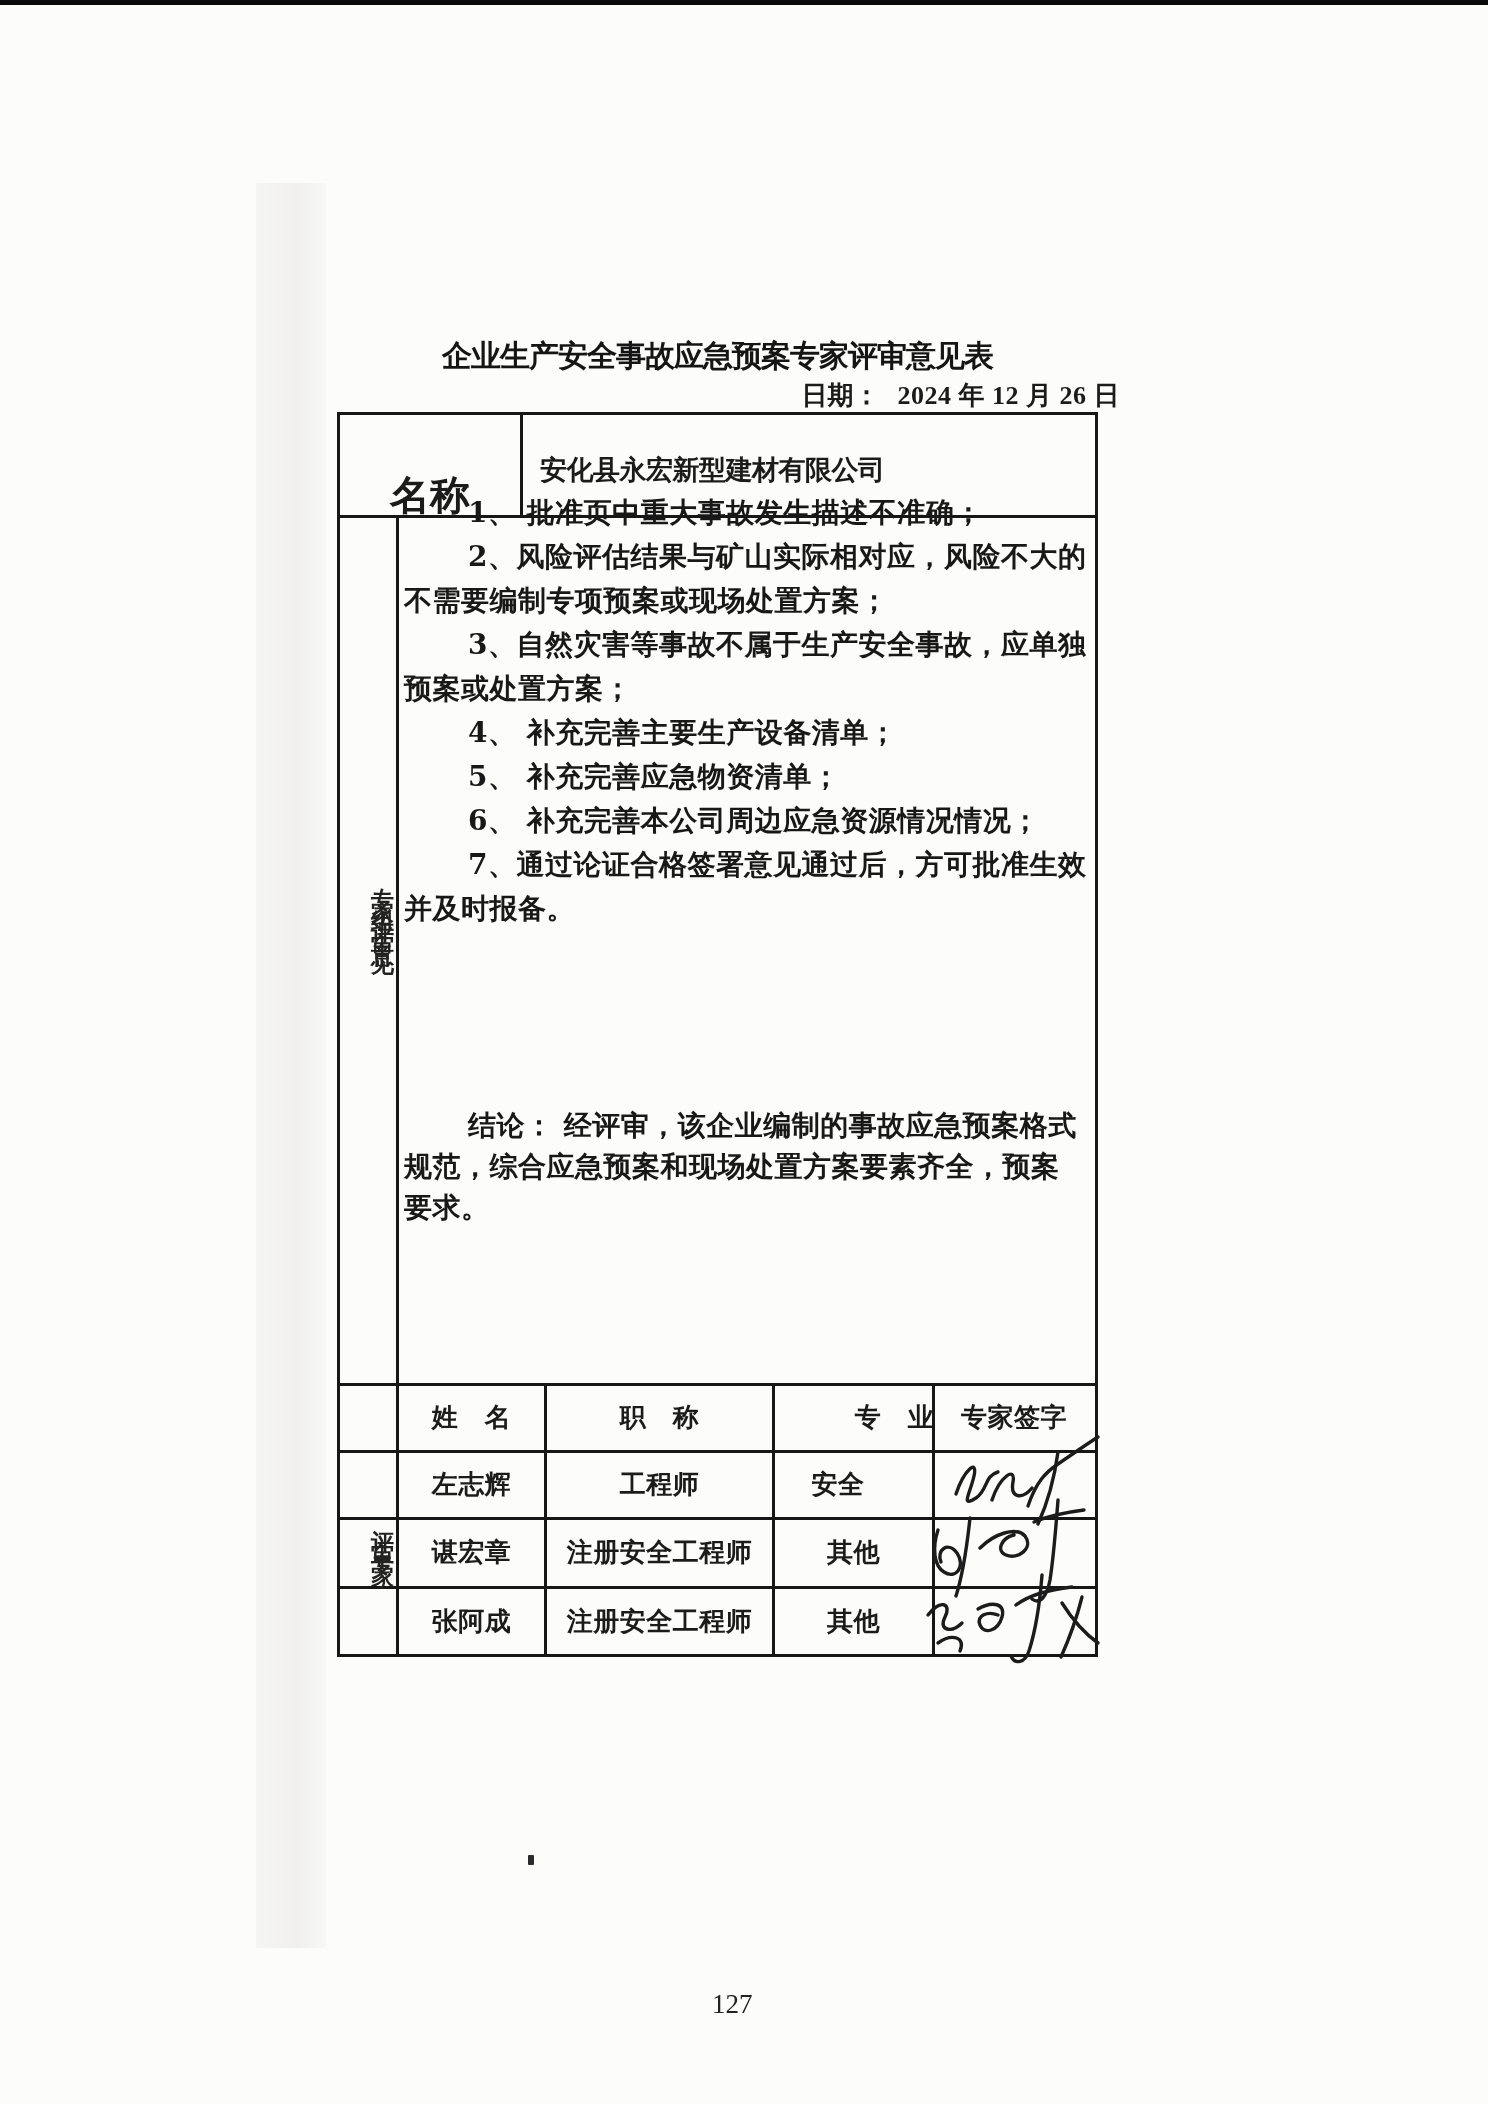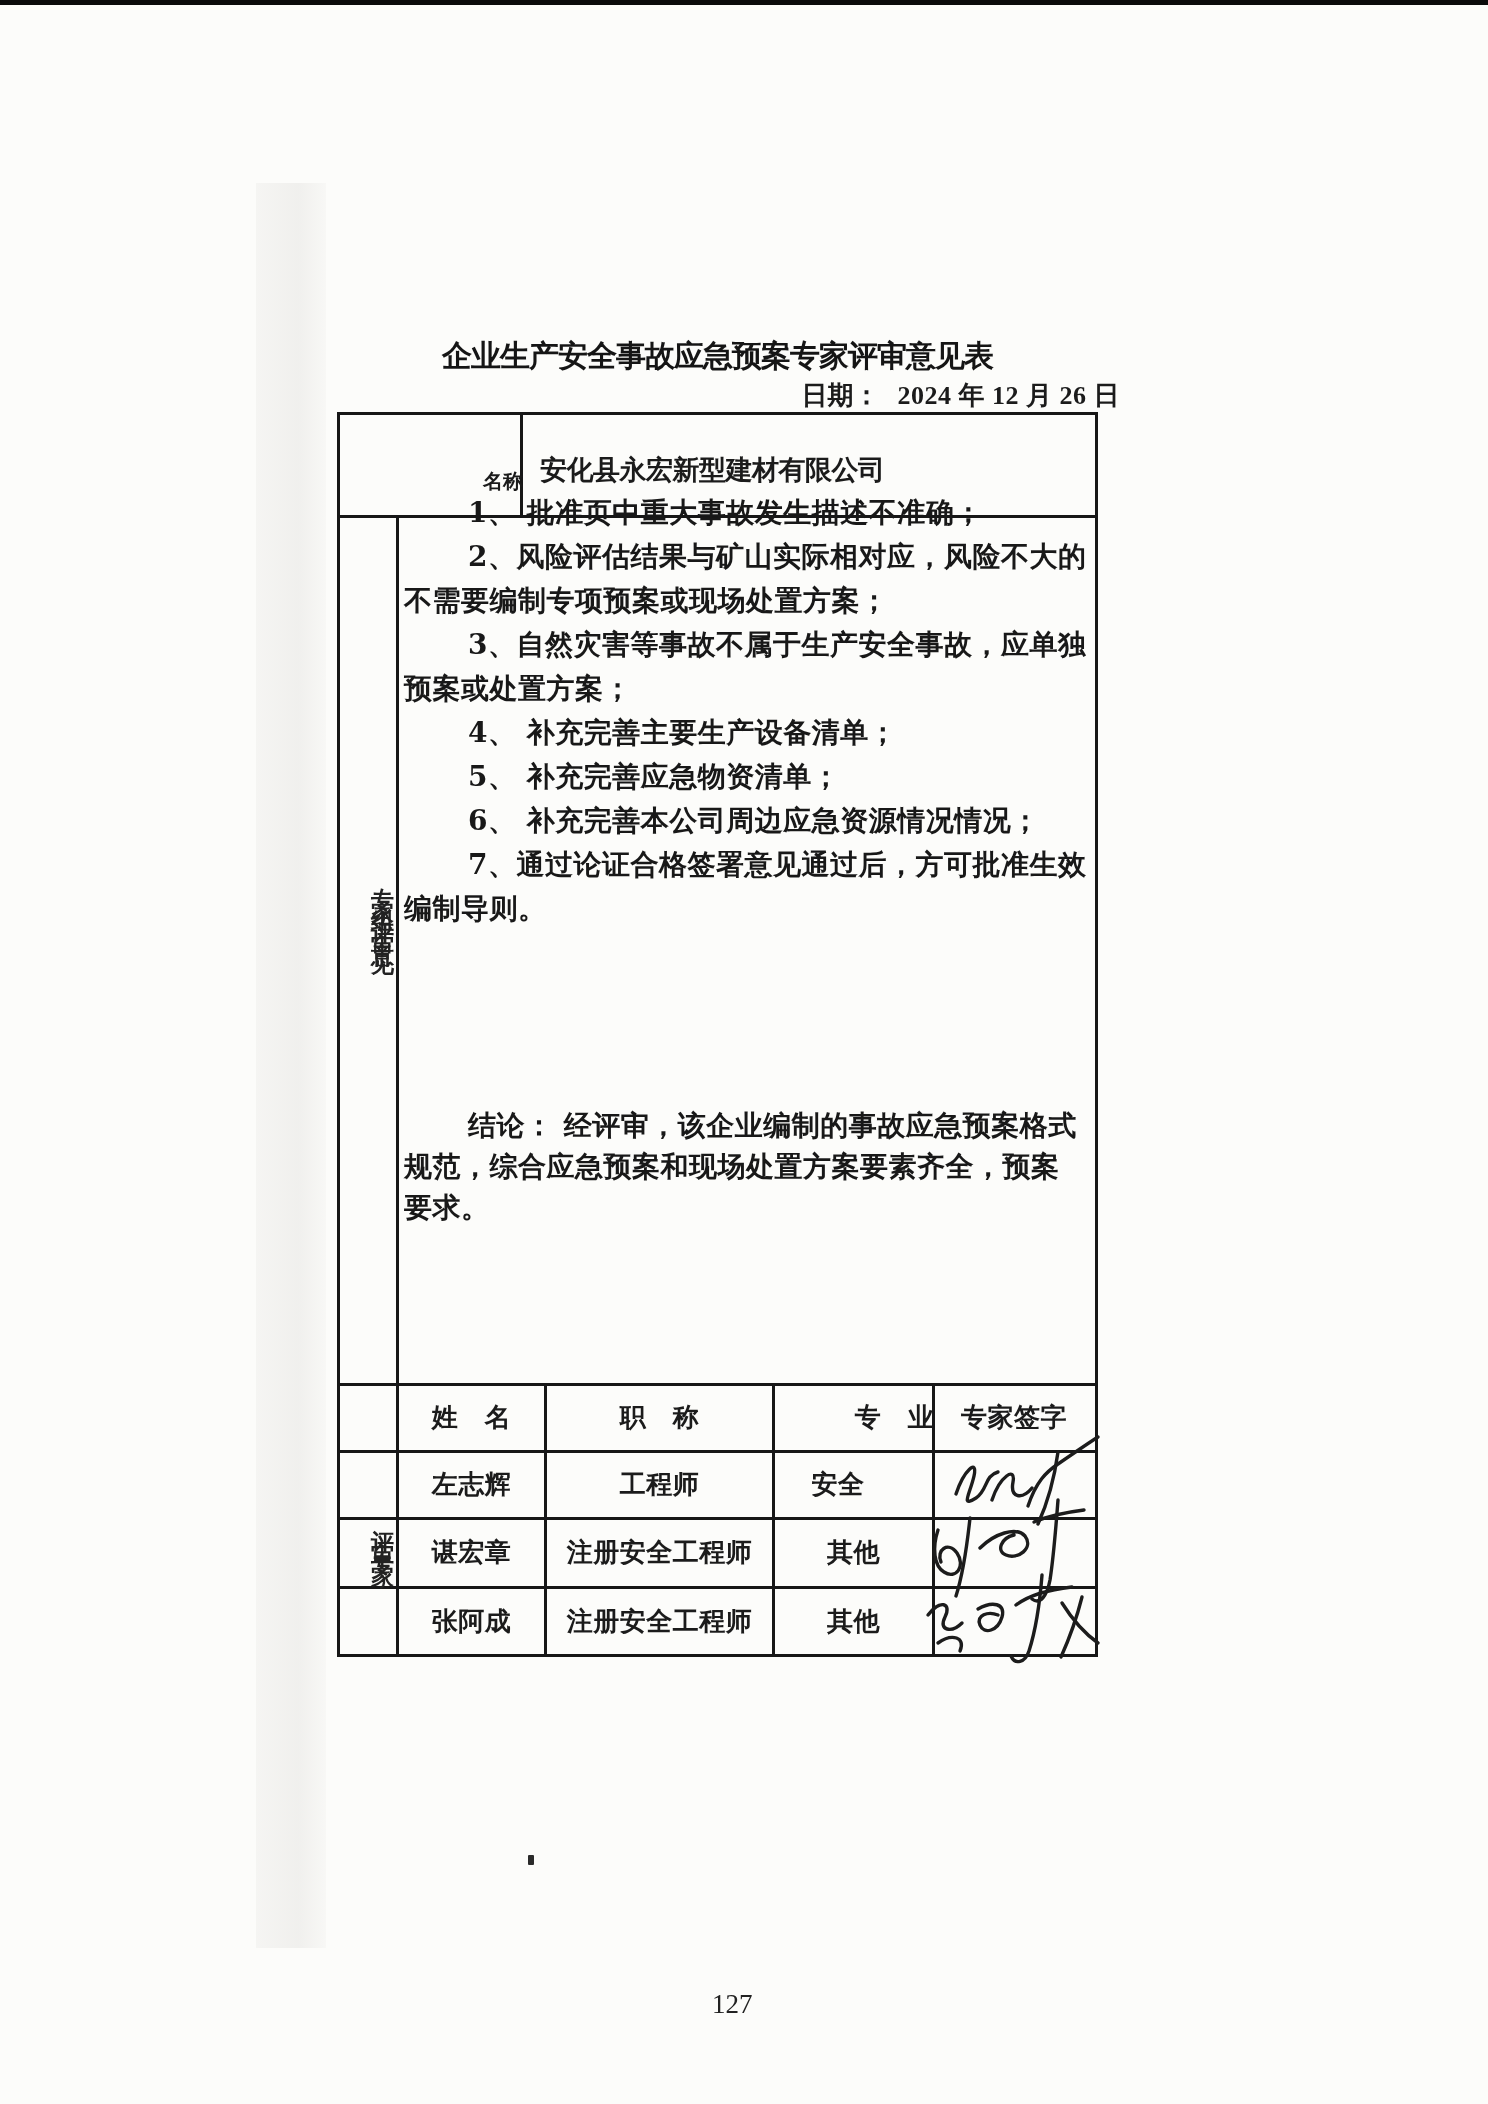--- a/index.html
+++ b/index.html
@@ -20,21 +20,21 @@
     font-size:30px;font-weight:800;letter-spacing:-1px;color:#151515;}
   .date{left:790px;top:378px;width:330px;text-align:right;font-size:26px;font-weight:700;white-space:pre;}
   .date .lab{font-family:"Liberation Sans","DejaVu Sans",sans-serif;}
   .date .val{font-family:"Liberation Serif","DejaVu Serif",serif;letter-spacing:0.5px;text-align:center;}
   
   .tbl-border{left:337px;top:412px;width:761px;height:1245px;border:3px solid #171717;box-sizing:border-box;}
   .hline{height:3px;background:#171717;left:337px;width:761px;}
   .vline{width:3px;background:#171717;}
   
   .cell{font-size:26px;font-weight:700;text-align:center;letter-spacing:0.5px;}
-  .name-label{left:337px;top:468px;width:186px;text-align:right;font-size:20px;font-weight:700;}
+  .name-label{left:337px;top:468px;width:186px;text-align:center;font-size:40px;font-weight:700;}
   .name-value{left:540px;top:452px;font-size:27px;font-weight:700;letter-spacing:-0.5px;white-space:nowrap;}
   .vert{writing-mode:vertical-rl;text-orientation:upright;
     font-size:23px;font-weight:600;letter-spacing:11px;text-align:center;color:#222;}
   .v-opinion{left:337px;top:782px;width:62px;height:250px;}
   .v-experts{left:337px;top:1450px;width:62px;height:165px;}
   .opinion{left:404px;top:491px;width:698px;font-size:28px;font-weight:600;
     line-height:44px;letter-spacing:0.5px;color:#181818;}
   .conclusion{left:404px;top:1105px;width:698px;font-size:28px;font-weight:600;
     line-height:41px;letter-spacing:0.5px;color:#181818;}
   .tline{white-space:nowrap;}
@@ -76,21 +76,21 @@
   <div class="abs opinion">
     <div class="tline indent">1、 批准页中重大事故发生描述不准确；</div>
     <div class="tline indent">2、风险评估结果与矿山实际相对应，风险不大的</div>
     <div class="tline">不需要编制专项预案或现场处置方案；</div>
     <div class="tline indent">3、自然灾害等事故不属于生产安全事故，应单独</div>
     <div class="tline">预案或处置方案；</div>
     <div class="tline indent">4、 补充完善主要生产设备清单；</div>
     <div class="tline indent">5、 补充完善应急物资清单；</div>
     <div class="tline indent">6、 补充完善本公司周边应急资源情况情况；</div>
     <div class="tline indent">7、通过论证合格签署意见通过后，方可批准生效</div>
-    <div class="tline">编制导则。</div>
+    <div class="tline">并及时报备。</div>
   </div>
   <div class="abs conclusion">
     <div class="tline indent">结论： 经评审，该企业编制的事故应急预案格式</div>
     <div class="tline">规范，综合应急预案和现场处置方案要素齐全，预案</div>
     <div class="tline">要求。</div>
   </div>
 
   <div class="abs vert v-experts">评审专家</div>
 
   <div class="abs cell" style="left:396px;top:1400px;width:151px;">姓　名</div>

